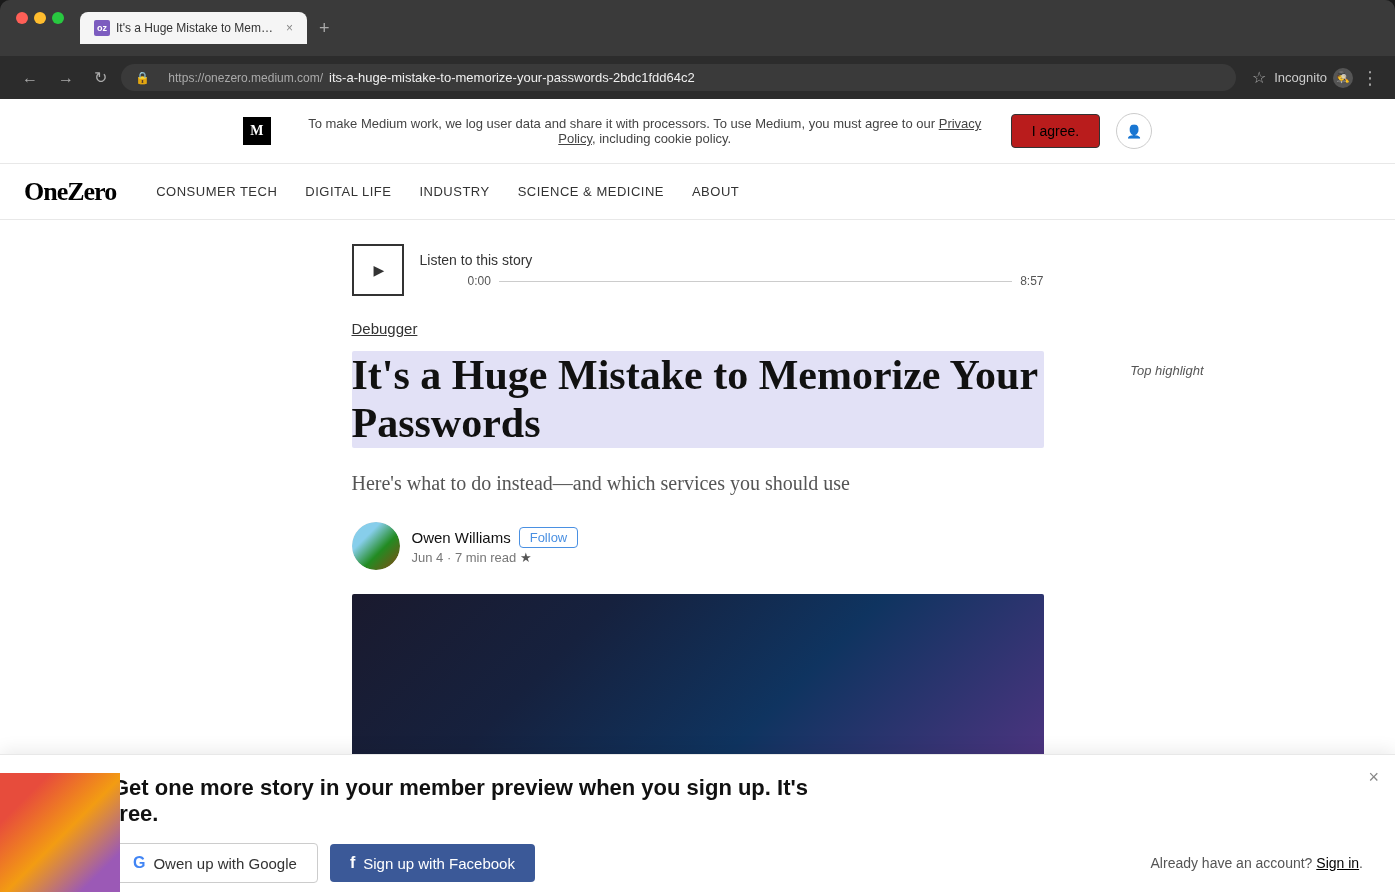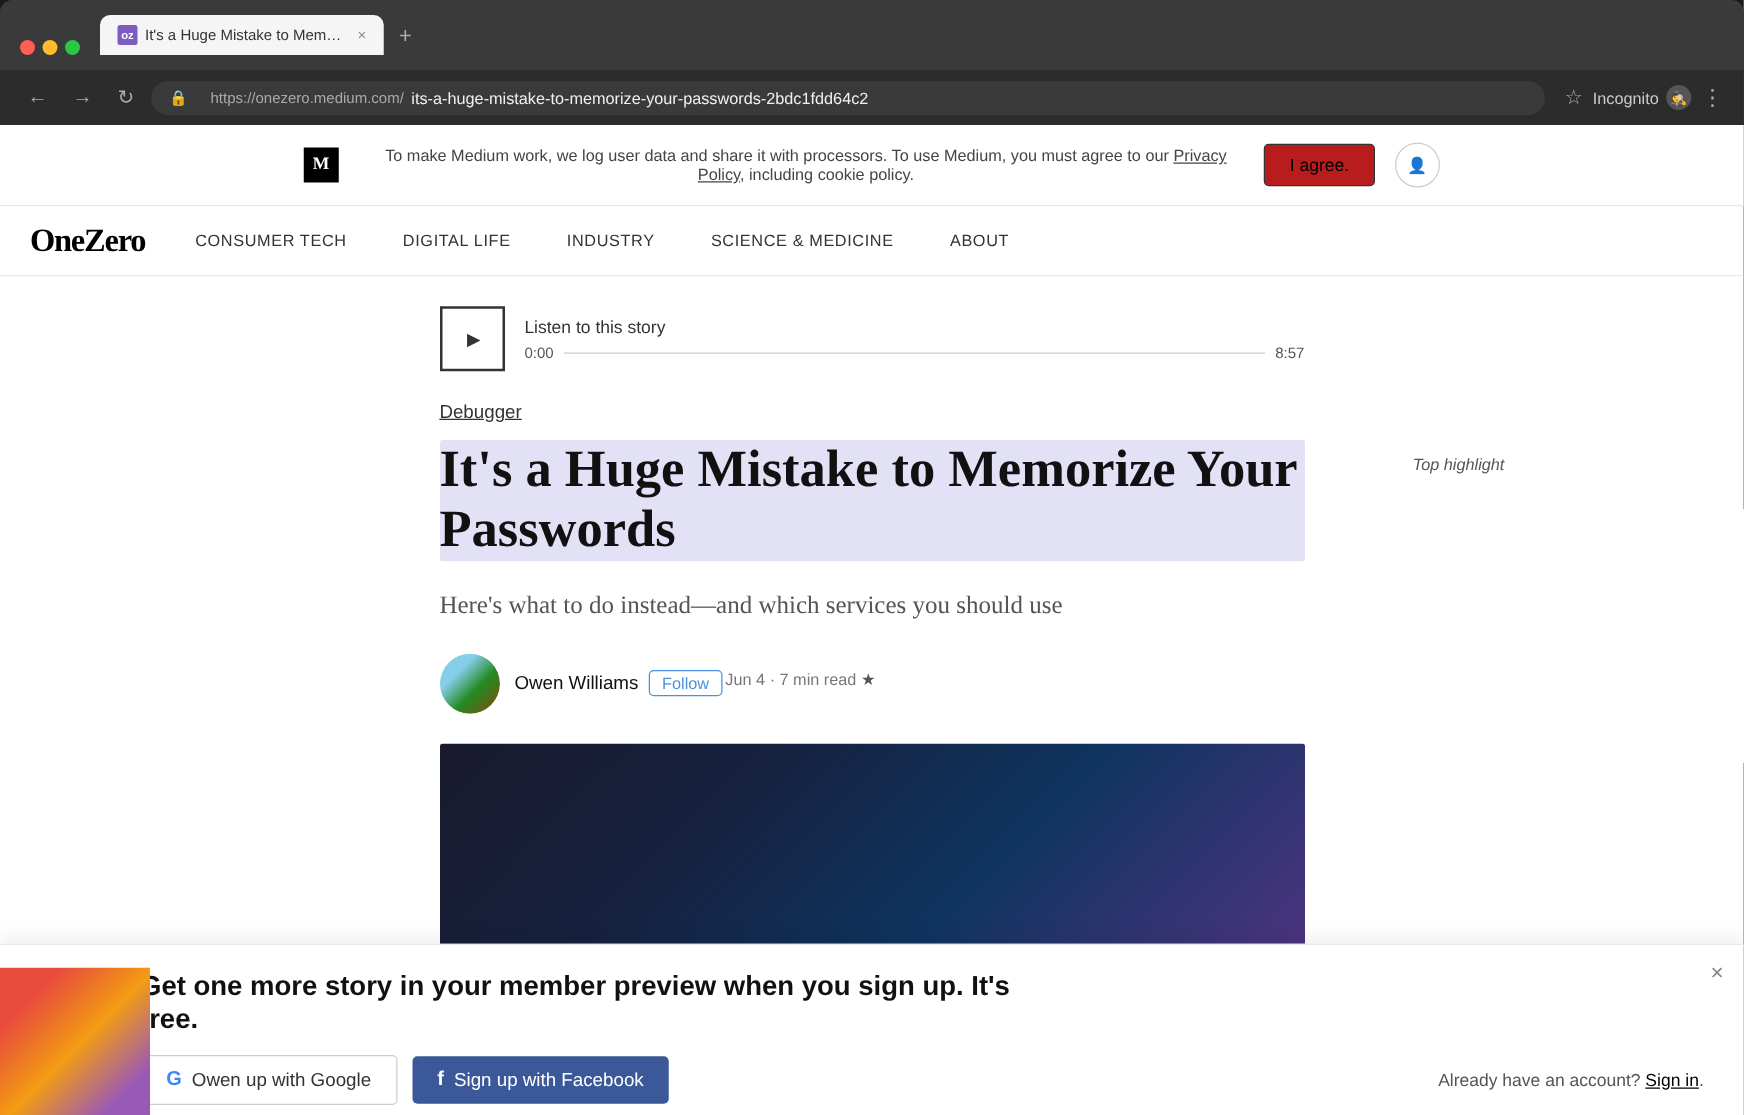--- a/index.html
+++ b/index.html
@@ -1,20 +1,20 @@
 <!DOCTYPE html>
 <html><head>
   <meta charset="utf-8">
   <style>
     * { box-sizing: border-box; margin: 0; padding: 0; }
     body { background: #1a1a1a; font-family: -apple-system, BlinkMacSystemFont, 'Segoe UI', sans-serif; width: 1395px; height: 892px; overflow: hidden; }
 
     
     .browser-chrome { background: #2c2c2c; border-radius: 10px 10px 0 0; }
-    .title-bar { display: flex; align-items: flex-end; padding: 12px 16px; gap: 8px; background: #3a3a3a; border-radius: 10px 10px 0 0; }
+    .title-bar { display: flex; align-items: flex-start; padding: 12px 16px; gap: 8px; background: #3a3a3a; border-radius: 10px 10px 0 0; }
     .traffic-lights { display: flex; gap: 6px; }
     .traffic-light { width: 12px; height: 12px; border-radius: 50%; }
     .tl-red { background: #ff5f57; }
     .tl-yellow { background: #ffbd2e; }
     .tl-green { background: #28c840; }
     .tab { display: flex; align-items: center; gap: 6px; background: #f5f5f5; border-radius: 8px 8px 0 0; padding: 8px 14px; max-width: 240px; }
     .tab-favicon { width: 16px; height: 16px; background: #7c5cbf; border-radius: 2px; display: flex; align-items: center; justify-content: center; color: white; font-size: 9px; font-weight: bold; }
     .tab-title { font-size: 12px; color: #333; white-space: nowrap; overflow: hidden; text-overflow: ellipsis; max-width: 160px; }
     .tab-close { font-size: 12px; color: #888; cursor: pointer; margin-left: 4px; }
     .new-tab { background: none; border: none; color: #aaa; font-size: 18px; cursor: pointer; padding: 4px 8px; }
@@ -31,50 +31,50 @@
     .cookie-banner { background: white; border-bottom: 1px solid #e8e8e8; padding: 14px 24px; display: flex; align-items: center; justify-content: center; gap: 16px; font-size: 13px; color: #444; position: relative; z-index: 10; }
     .medium-logo-small { width: 28px; height: 28px; background: #000; color: white; display: flex; align-items: center; justify-content: center; font-weight: bold; font-size: 14px; font-family: Georgia, serif; margin-right: 8px; }
     .cookie-text { flex: 1; text-align: center; max-width: 700px; }
     .privacy-link { text-decoration: underline; color: inherit; }
     .agree-btn { background: #b91c1c; border: 1px solid #333; border-radius: 4px; padding: 8px 20px; font-size: 14px; cursor: pointer; white-space: nowrap; }
     .sign-in-btn { width: 36px; height: 36px; border: 1px solid #ccc; border-radius: 50%; display: flex; align-items: center; justify-content: center; cursor: pointer; }
 
     
     .nav { display: flex; align-items: center; padding: 0 24px; border-bottom: 1px solid #e8e8e8; height: 56px; }
     .logo { font-size: 26px; font-weight: bold; color: #000; font-family: Georgia, serif; margin-right: 40px; letter-spacing: -1px; }
-    .nav-links { display: flex; gap: 45px; align-items: center; }
+    .nav-links { display: flex; gap: 28px; align-items: center; }
     .nav-link { font-size: 13px; color: #333; text-decoration: none; letter-spacing: 0.5px; text-transform: uppercase; font-weight: 500; }
 
     
     .main { padding: 24px 0; max-width: 740px; margin: 0 auto; }
 
     
     .audio-player { display: flex; align-items: center; gap: 16px; margin-bottom: 24px; padding: 0 24px; }
     .play-btn { width: 52px; height: 52px; border: 2px solid #333; display: flex; align-items: center; justify-content: center; cursor: pointer; flex-shrink: 0; }
     .play-icon { color: #333; font-size: 14px; margin-left: 3px; }
     .audio-info { flex: 1; }
     .audio-label { font-size: 14px; color: #333; margin-bottom: 6px; }
     .audio-progress { display: flex; align-items: center; gap: 8px; }
-    .time-current { font-size: 12px; color: #555; }
+    .time-current { font-size: 12px; color: #555; margin-left: 48px; }
     .progress-bar { flex: 1; height: 1px; background: #ccc; position: relative; }
     .progress-fill { width: 0%; height: 100%; background: #333; }
     .time-total { font-size: 12px; color: #555; }
 
     
     .article { padding: 0 24px; }
     .debugger-link { font-size: 15px; color: #333; text-decoration: underline; display: block; margin-bottom: 14px; margin-top: 13px; }
     .article-title-wrap { position: relative; margin-bottom: 20px; }
     .highlight-overlay { position: absolute; top: 0; left: 0; right: 0; bottom: 0; background: rgba(173, 170, 230, 0.35); border-radius: 2px; pointer-events: none; }
     .article-title { font-size: 42px; font-weight: bold; color: #111; line-height: 1.15; font-family: Georgia, serif; position: relative; z-index: 1; }
     .top-highlight { position: absolute; right: -160px; top: 12px; font-size: 13px; color: #555; font-style: italic; }
     .article-subtitle { font-size: 20px; color: #555; margin-bottom: 24px; line-height: 1.5; font-family: Georgia, serif; }
     .author-row { display: flex; align-items: center; gap: 12px; margin-bottom: 24px; }
     .avatar { width: 48px; height: 48px; border-radius: 50%; overflow: hidden; background: #ddd; flex-shrink: 0; }
     .avatar-img { width: 100%; height: 100%; background: linear-gradient(135deg, #87CEEB 30%, #228B22 60%, #8B4513 100%); border-radius: 50%; }
-    .author-info { display: flex; flex-direction: row; gap: 2px; }
+    .author-info { display: flex; flex-direction: column; gap: 2px; }
     .author-name-row { display: flex; align-items: center; gap: 8px; }
     .author-name { font-size: 15px; color: #111; font-weight: 500; }
     .follow-btn { border: 1px solid #4a90e2; color: #4a90e2; background: white; border-radius: 4px; padding: 2px 10px; font-size: 13px; cursor: pointer; }
     .article-meta { font-size: 13px; color: #777; }
     .star { color: #555; }
 
     
     .article-image { width: 100%; height: 200px; background: linear-gradient(135deg, #1a1a2e 0%, #16213e 30%, #0f3460 60%, #533483 100%); border-radius: 2px; margin-top: 8px; }
 
     

